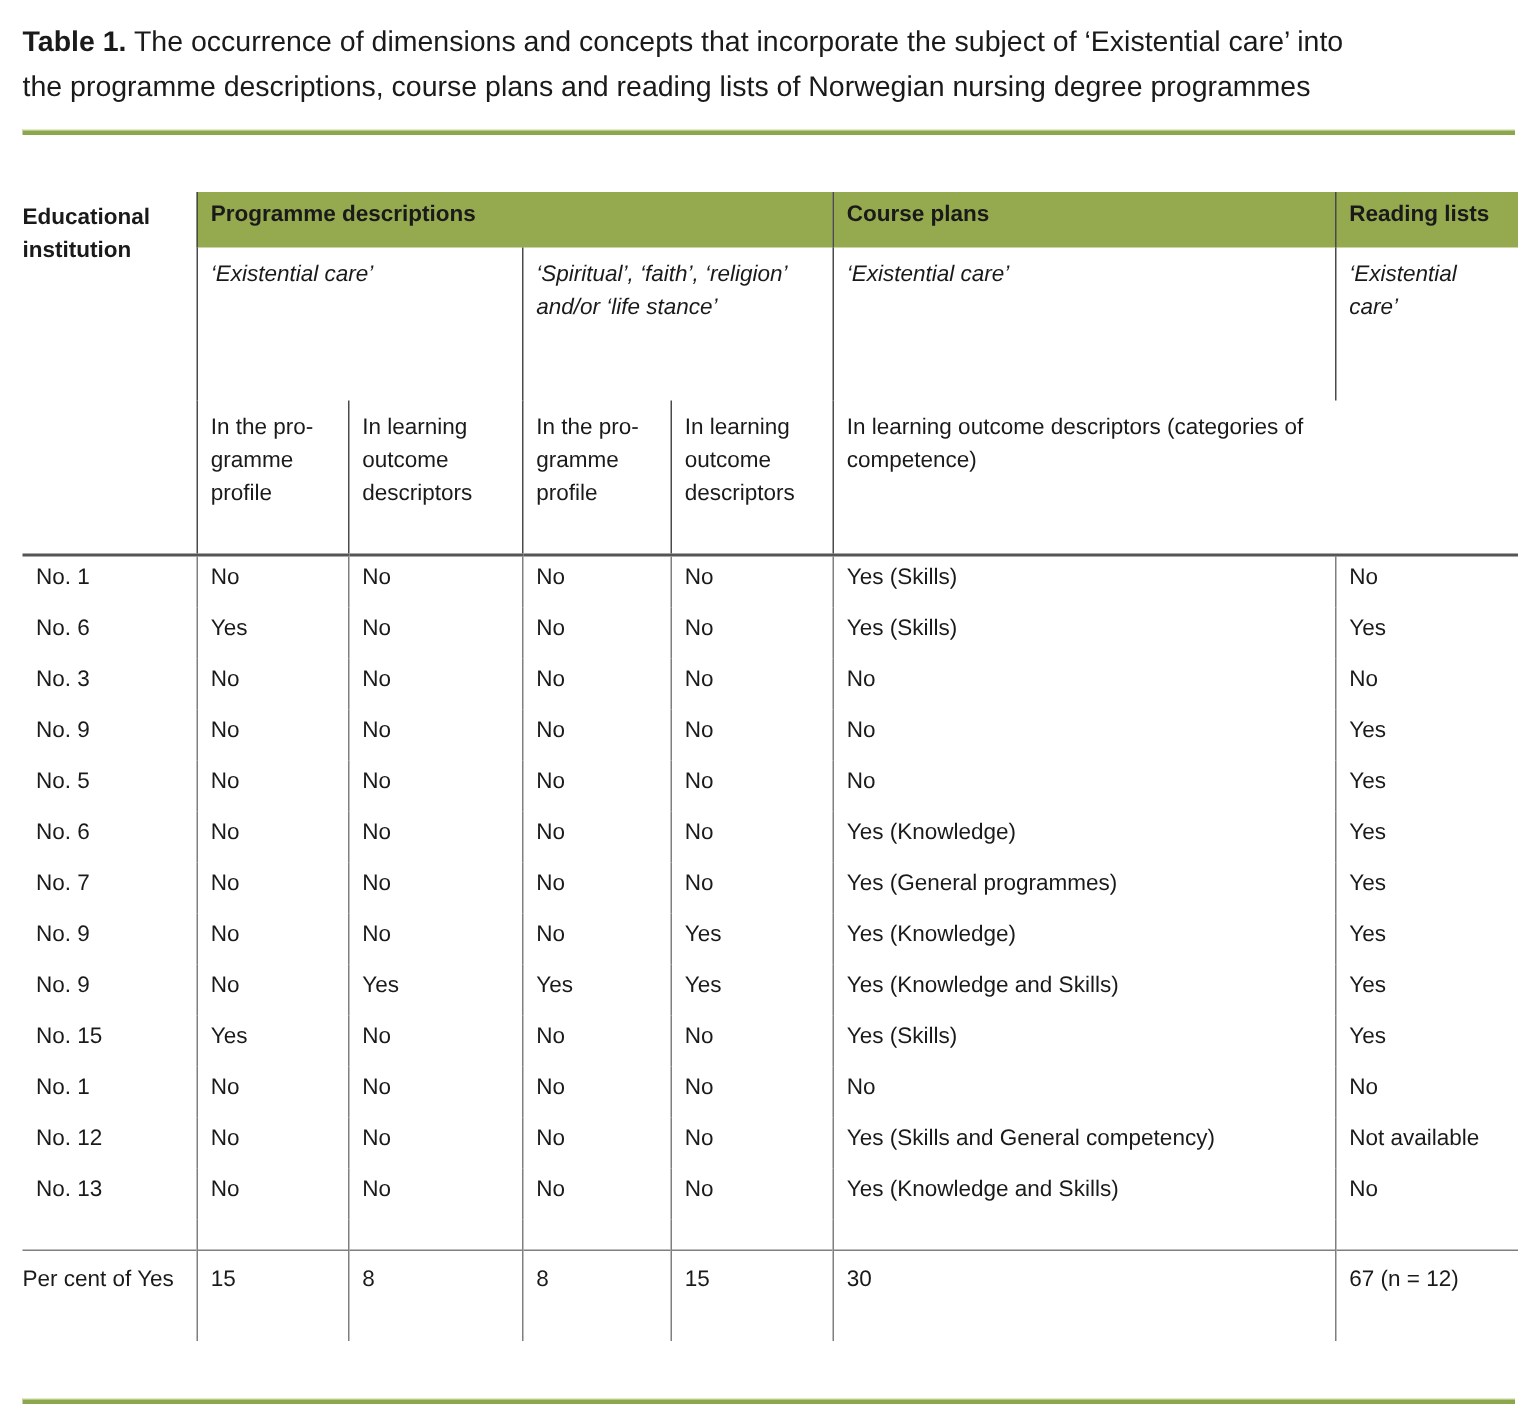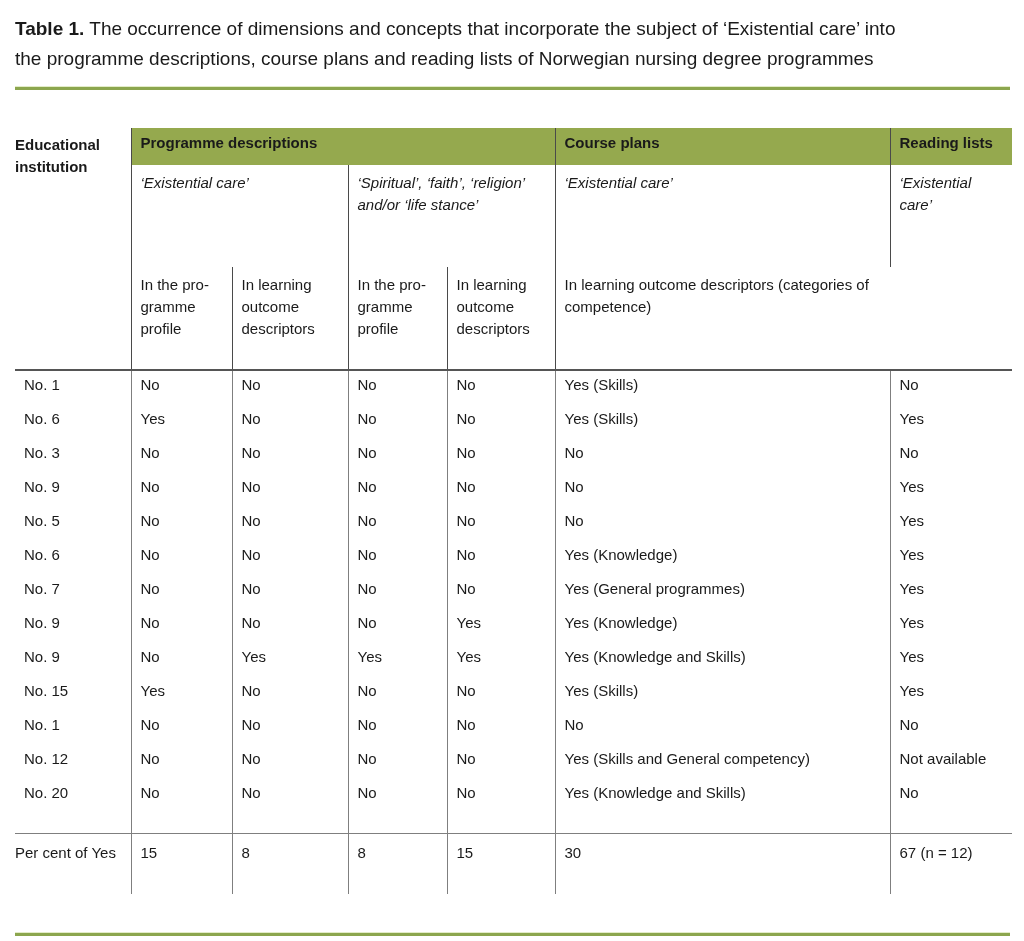--- a/index.html
+++ b/index.html
@@ -234,21 +234,21 @@
     <tr class="row">
       <td>No. 12</td>
       <td>No</td>
       <td>No</td>
       <td>No</td>
       <td>No</td>
       <td>Yes (Skills and General competency)</td>
       <td>Not available</td>
     </tr>
     <tr class="row">
-      <td>No. 20</td>
+      <td>No. 13</td>
       <td>No</td>
       <td>No</td>
       <td>No</td>
       <td>No</td>
       <td>Yes (Knowledge and Skills)</td>
       <td>No</td>
     </tr>
 
     <tr class="spacer">
       <td></td>

